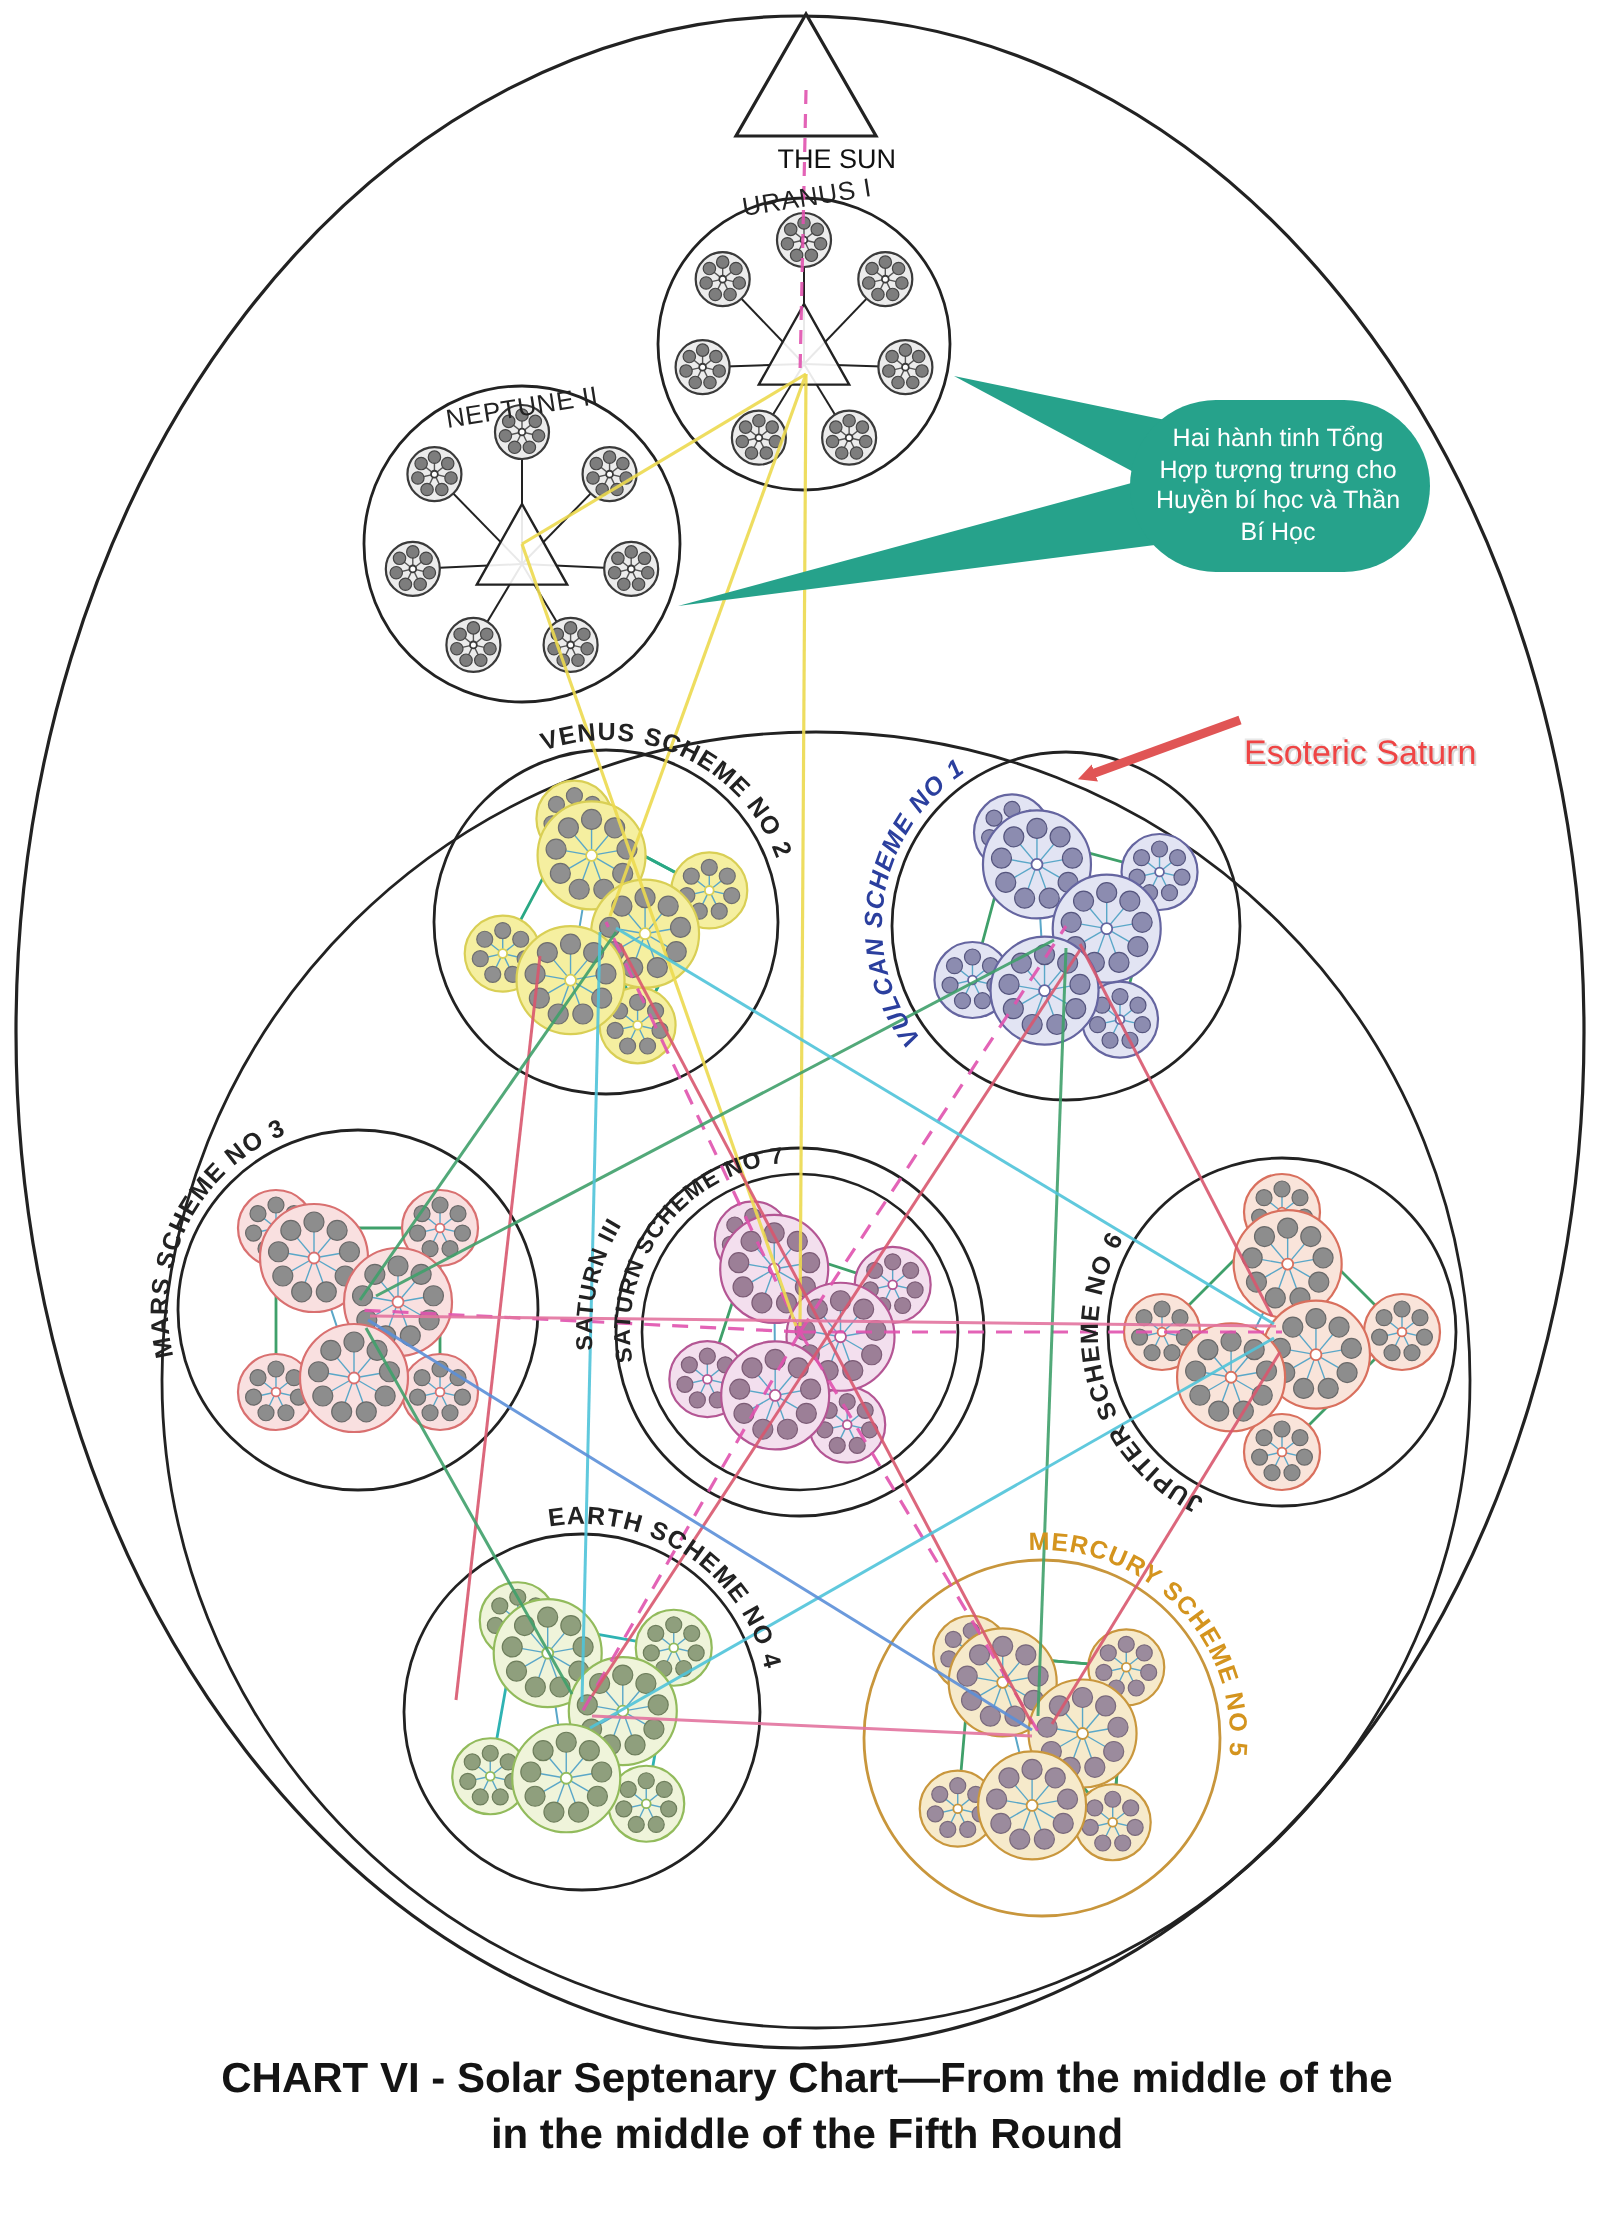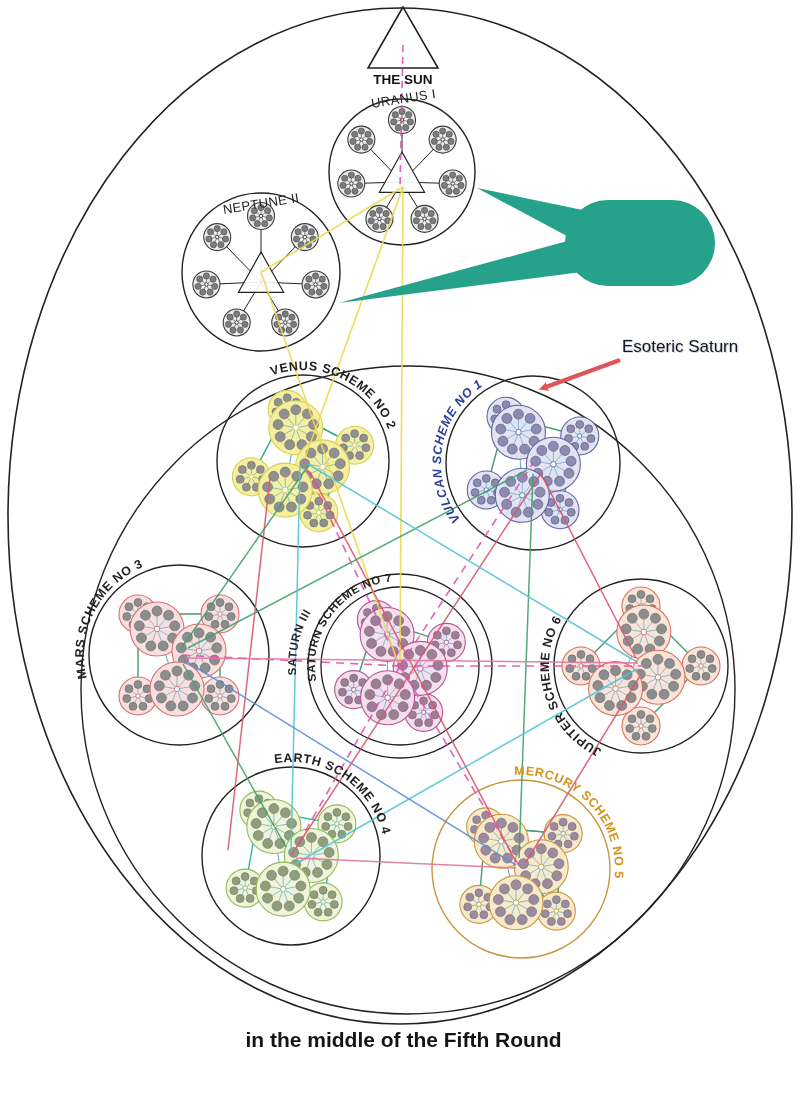--- a/index.html
+++ b/index.html
@@ -1,20 +1,20 @@
 <!DOCTYPE html>
 <html><head>
 <meta charset="utf-8">
 <style>
   html,body{margin:0;padding:0;background:#fff;}
   .stage{position:relative;width:807px;height:1108px;background:#fff;overflow:hidden;
          font-family:"Liberation Sans",sans-serif;}
   .stage svg{position:absolute;left:0;top:0;}
   .overlay{position:absolute;pointer-events:none;white-space:nowrap;}
-  .sun-label{left:358px;top:72px;width:90px;text-align:center;font-weight:700;font-size:13.5px;color:#111;}
+  .sun-label{left:358px;top:72px;width:90px;text-align:right;font-weight:400;font-size:13.5px;color:#111;}
   .uranus-label{left:356px;top:91px;width:95px;text-align:center;font-size:13px;color:#222;
                 letter-spacing:.4px;transform:rotate(-9deg);}
   .neptune-label{left:206px;top:196px;width:110px;text-align:center;font-size:13px;color:#222;
                 letter-spacing:.4px;transform:rotate(-9deg);}
   .esoteric-label{left:622px;top:337px;font-size:17px;font-weight:400;
                   text-shadow:1px 1px 0 #d8d8d8, -1px -1px 0 #e8e8e8;}
   .bubble-text{left:560px;top:202px;width:158px;height:82px;display:flex;flex-direction:column;
                justify-content:center;align-items:center;color:#fff;font-size:12.5px;line-height:1.24;
                text-align:center;white-space:nowrap;}
   .caption{left:0;top:1026px;width:807px;text-align:center;font-weight:700;font-size:21px;
@@ -1212,19 +1212,26 @@
       <path id="arc5a" d="M274.7 763.4 A94 94 0 0 1 376.2 895.7" fill="none"></path>
       <text font-size="12.5" font-weight="600" font-style="normal" fill="#222222" letter-spacing="0.6" font-family="&quot;Liberation Sans&quot;,sans-serif"><textPath href="#arc5a" xlink:href="#arc5a">EARTH SCHEME NO 4</textPath></text>
       <path id="arc6a" d="M514.4 775.2 A94 94 0 0 1 598.0 922.9" fill="none"></path>
       <text font-size="12.5" font-weight="600" font-style="normal" fill="#d4941e" letter-spacing="0.6" font-family="&quot;Liberation Sans&quot;,sans-serif"><textPath href="#arc6a" xlink:href="#arc6a">MERCURY SCHEME NO 5</textPath></text>
     </svg>
 
   <div class="overlay sun-label">THE SUN</div>
   <div class="overlay uranus-label">URANUS I</div>
   <div class="overlay neptune-label">NEPTUNE II</div>
 
+  <div class="overlay bubble-text">
+    <span>Hai hành tinh Tổng</span>
+    <span>Hợp tượng trưng cho</span>
+    <span>Huyền bí học và Thần</span>
+    <span>Bí Học</span>
+  </div>
 
-  <div class="overlay esoteric-label" id="esoteric" style="color: #0f172a;">Esoteric Saturn</div>
+  <div class="overlay esoteric-label" id="esoteric" style="color: #ef4444; margin-top: 30px;">Esoteric Saturn</div>
 
   <div class="overlay caption">
+    <div>CHART VI - Solar Septenary Chart—From the middle of the</div>
     <div>in the middle of the Fifth Round</div>
   </div>
 </div>
 
 </body></html>

